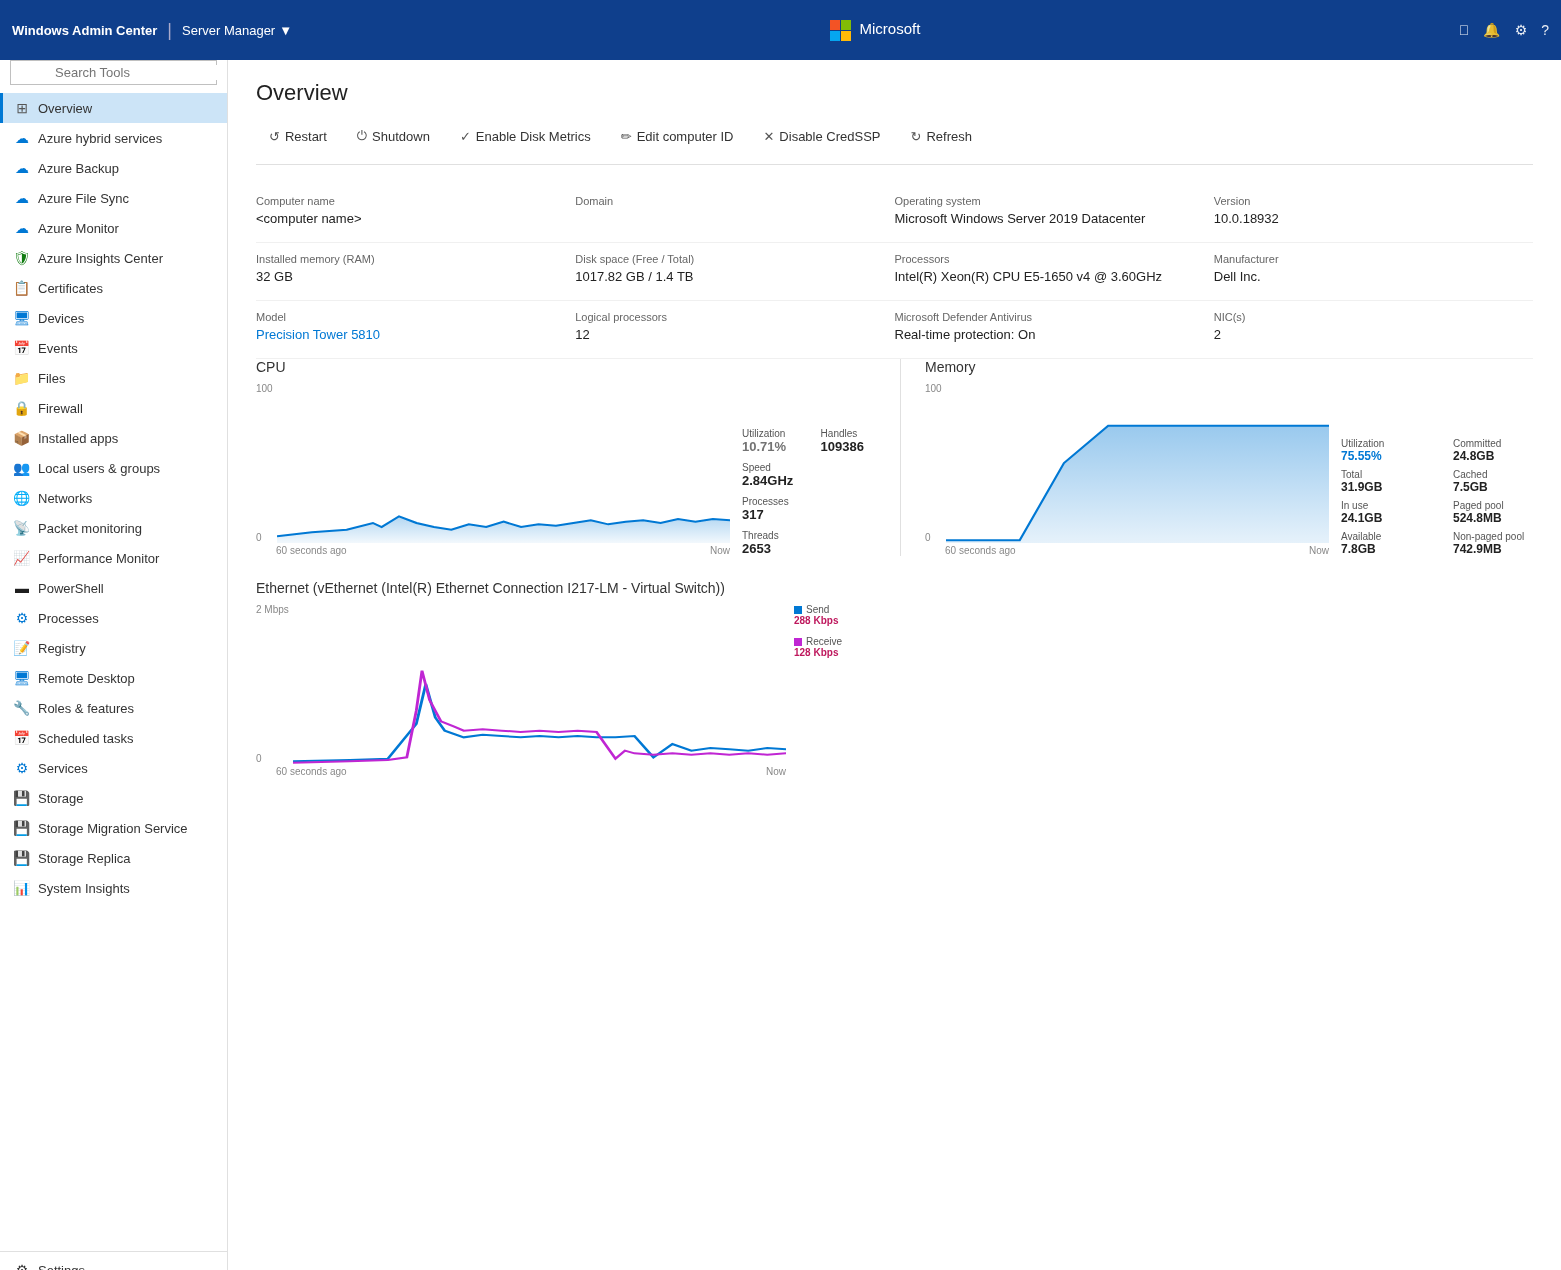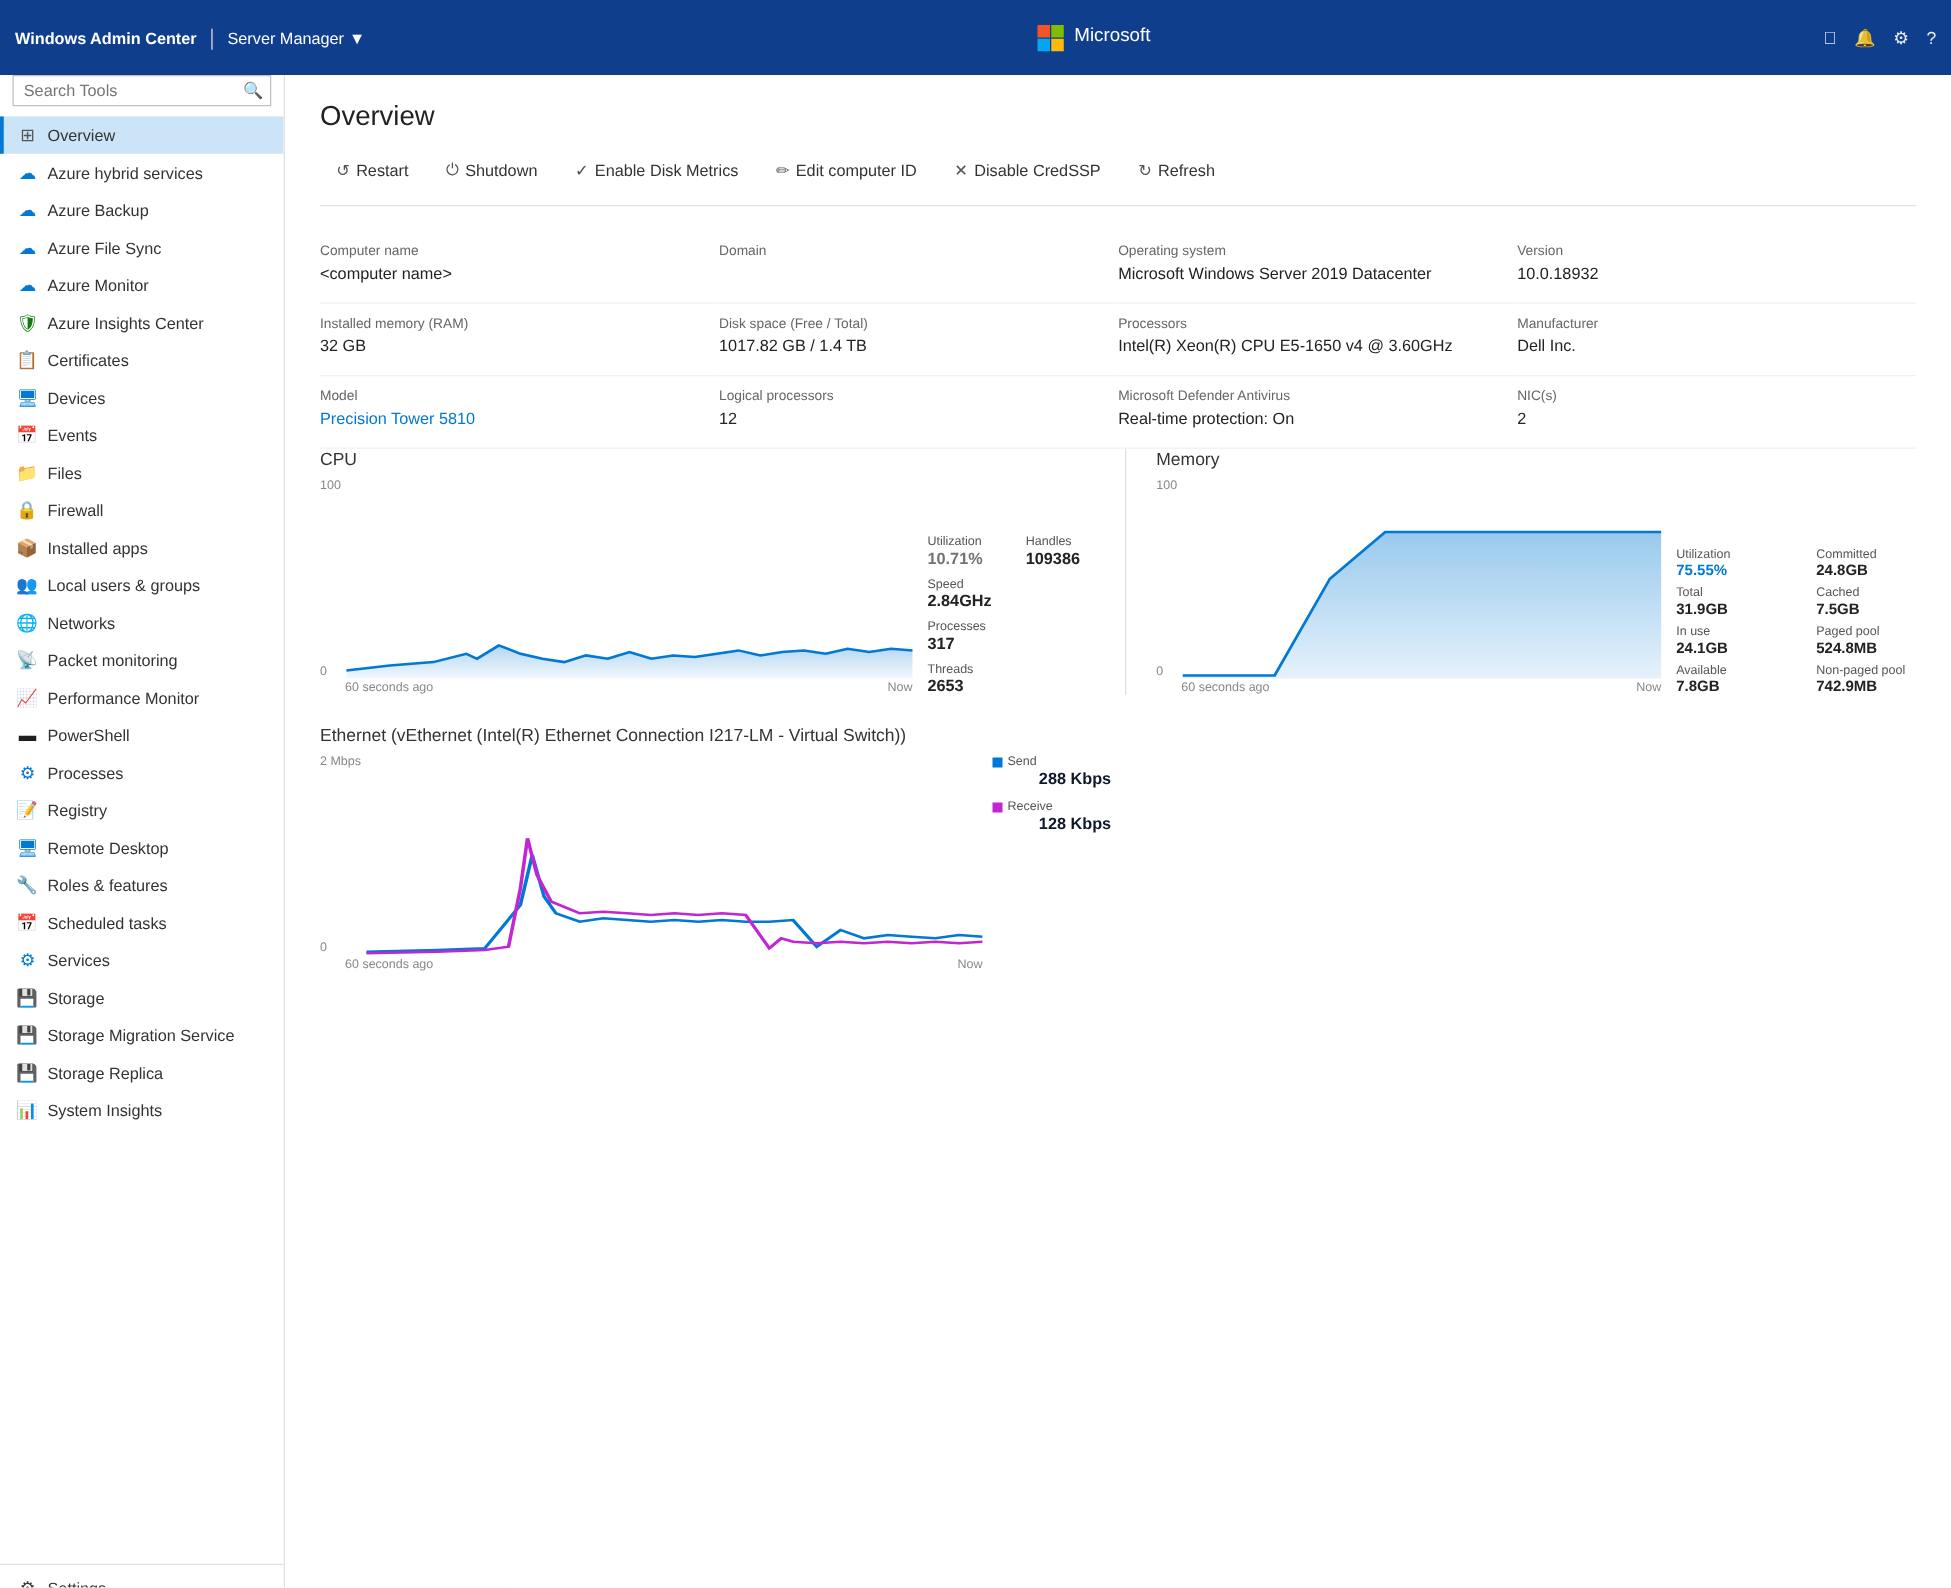--- a/index.html
+++ b/index.html
@@ -57,20 +57,21 @@
       border: 1px solid #c0c0c0;
       background: white;
       padding: 4px 8px;
     }
     .sidebar-search input {
       border: none;
       outline: none;
       font-size: 13px;
       flex: 1;
       color: #555;
+      margin-left: 36px;
     }
     .sidebar-search-icon { color: #555; font-size: 13px; }
     .sidebar-nav { flex: 1; overflow-y: auto; }
     .sidebar-nav::-webkit-scrollbar { width: 4px; }
     .sidebar-nav::-webkit-scrollbar-thumb { background: #ccc; }
     .nav-item {
       display: flex;
       align-items: center;
       gap: 8px;
       padding: 7px 14px;
@@ -207,21 +208,21 @@
     .memory-stat-value.highlight { color: #0078d4; }
 
     
     .network-section { margin-bottom: 24px; }
     .network-title { font-size: 14px; font-weight: 400; margin-bottom: 8px; color: #333; }
     .network-area { display: flex; gap: 0; align-items: stretch; }
     .network-graph { flex: 1; position: relative; height: 160px; }
     .network-graph svg { width: 100%; height: 100%; }
     .network-stats { width: 140px; padding-left: 8px; display: flex; flex-direction: column; gap: 10px; }
     .network-stat-label { font-size: 10px; color: #555; display: flex; align-items: center; gap: 4px; }
-    .network-stat-value { font-size: 13px; font-weight: 600; color: #0f172a; text-align: center; }
+    .network-stat-value { font-size: 10px; font-weight: 600; color: #be185d; }
     .net-indicator { width: 8px; height: 8px; display: inline-block; }
     .net-send { background: #0078d4; }
     .net-recv { background: #c026d3; }
   </style>
 </head>
 <body>
 
 <div class="topbar">
   <span class="topbar-brand">Windows Admin Center</span>
   <span class="topbar-divider">|</span>

